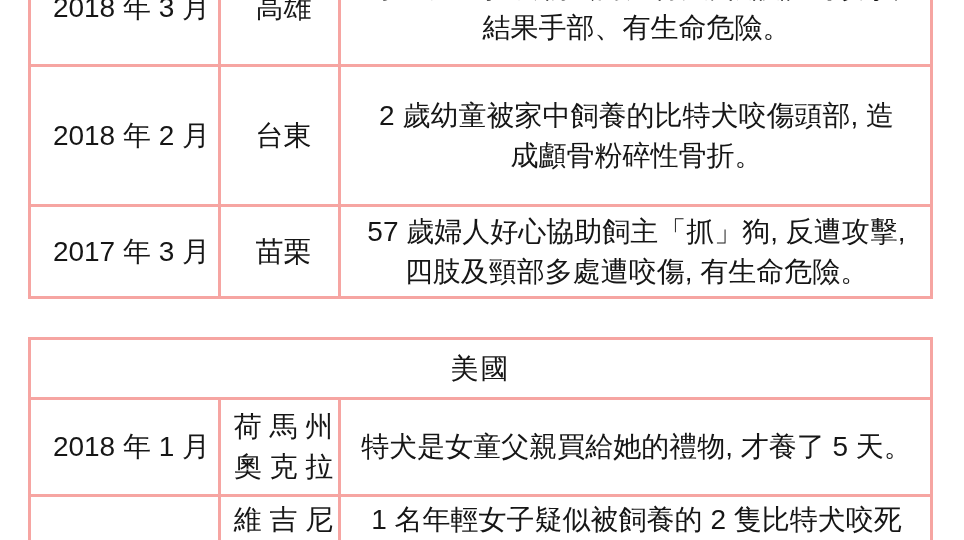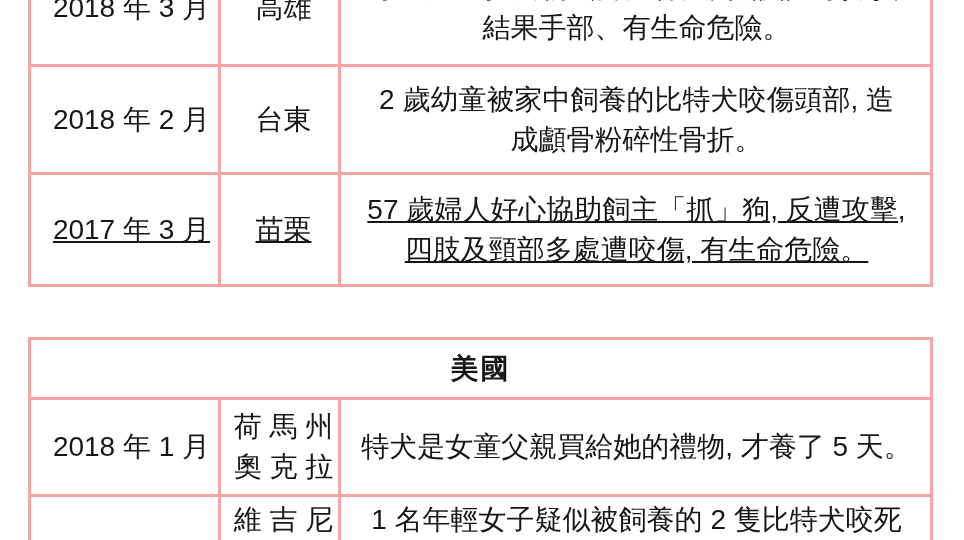--- a/index.html
+++ b/index.html
@@ -31,31 +31,30 @@
   }
   .tbl-taiwan { top: -51px; }
   .tbl-usa   { top: 337px; }
   .t-header {
     height: 57px;
     display: flex;
     align-items: center;
     justify-content: center;
     font-size: 28px;
     letter-spacing: 2px;
-    font-weight: bold;
   }
   .row {
     display: grid;
     grid-template-columns: 187px 120px 1fr;
     border-top: 3px solid var(--pink);
   }
   .tbl-taiwan .row:first-child { border-top: none; }
   .row-a { height: 112px; }
-  .row-b { height: 108px; }
-  .row-c { height: 112px; text-decoration: underline; }
+  .row-b { height: 140px; }
+  .row-c { height: 92px; }
   .row-d { height: 97px; }
   .row-e { height: 60px; }
   .cell {
     display: flex;
     flex-direction: column;
     justify-content: center;
     font-size: 28px;
     overflow: hidden;
   }
   .cell + .cell { border-left: 3px solid var(--pink); }

